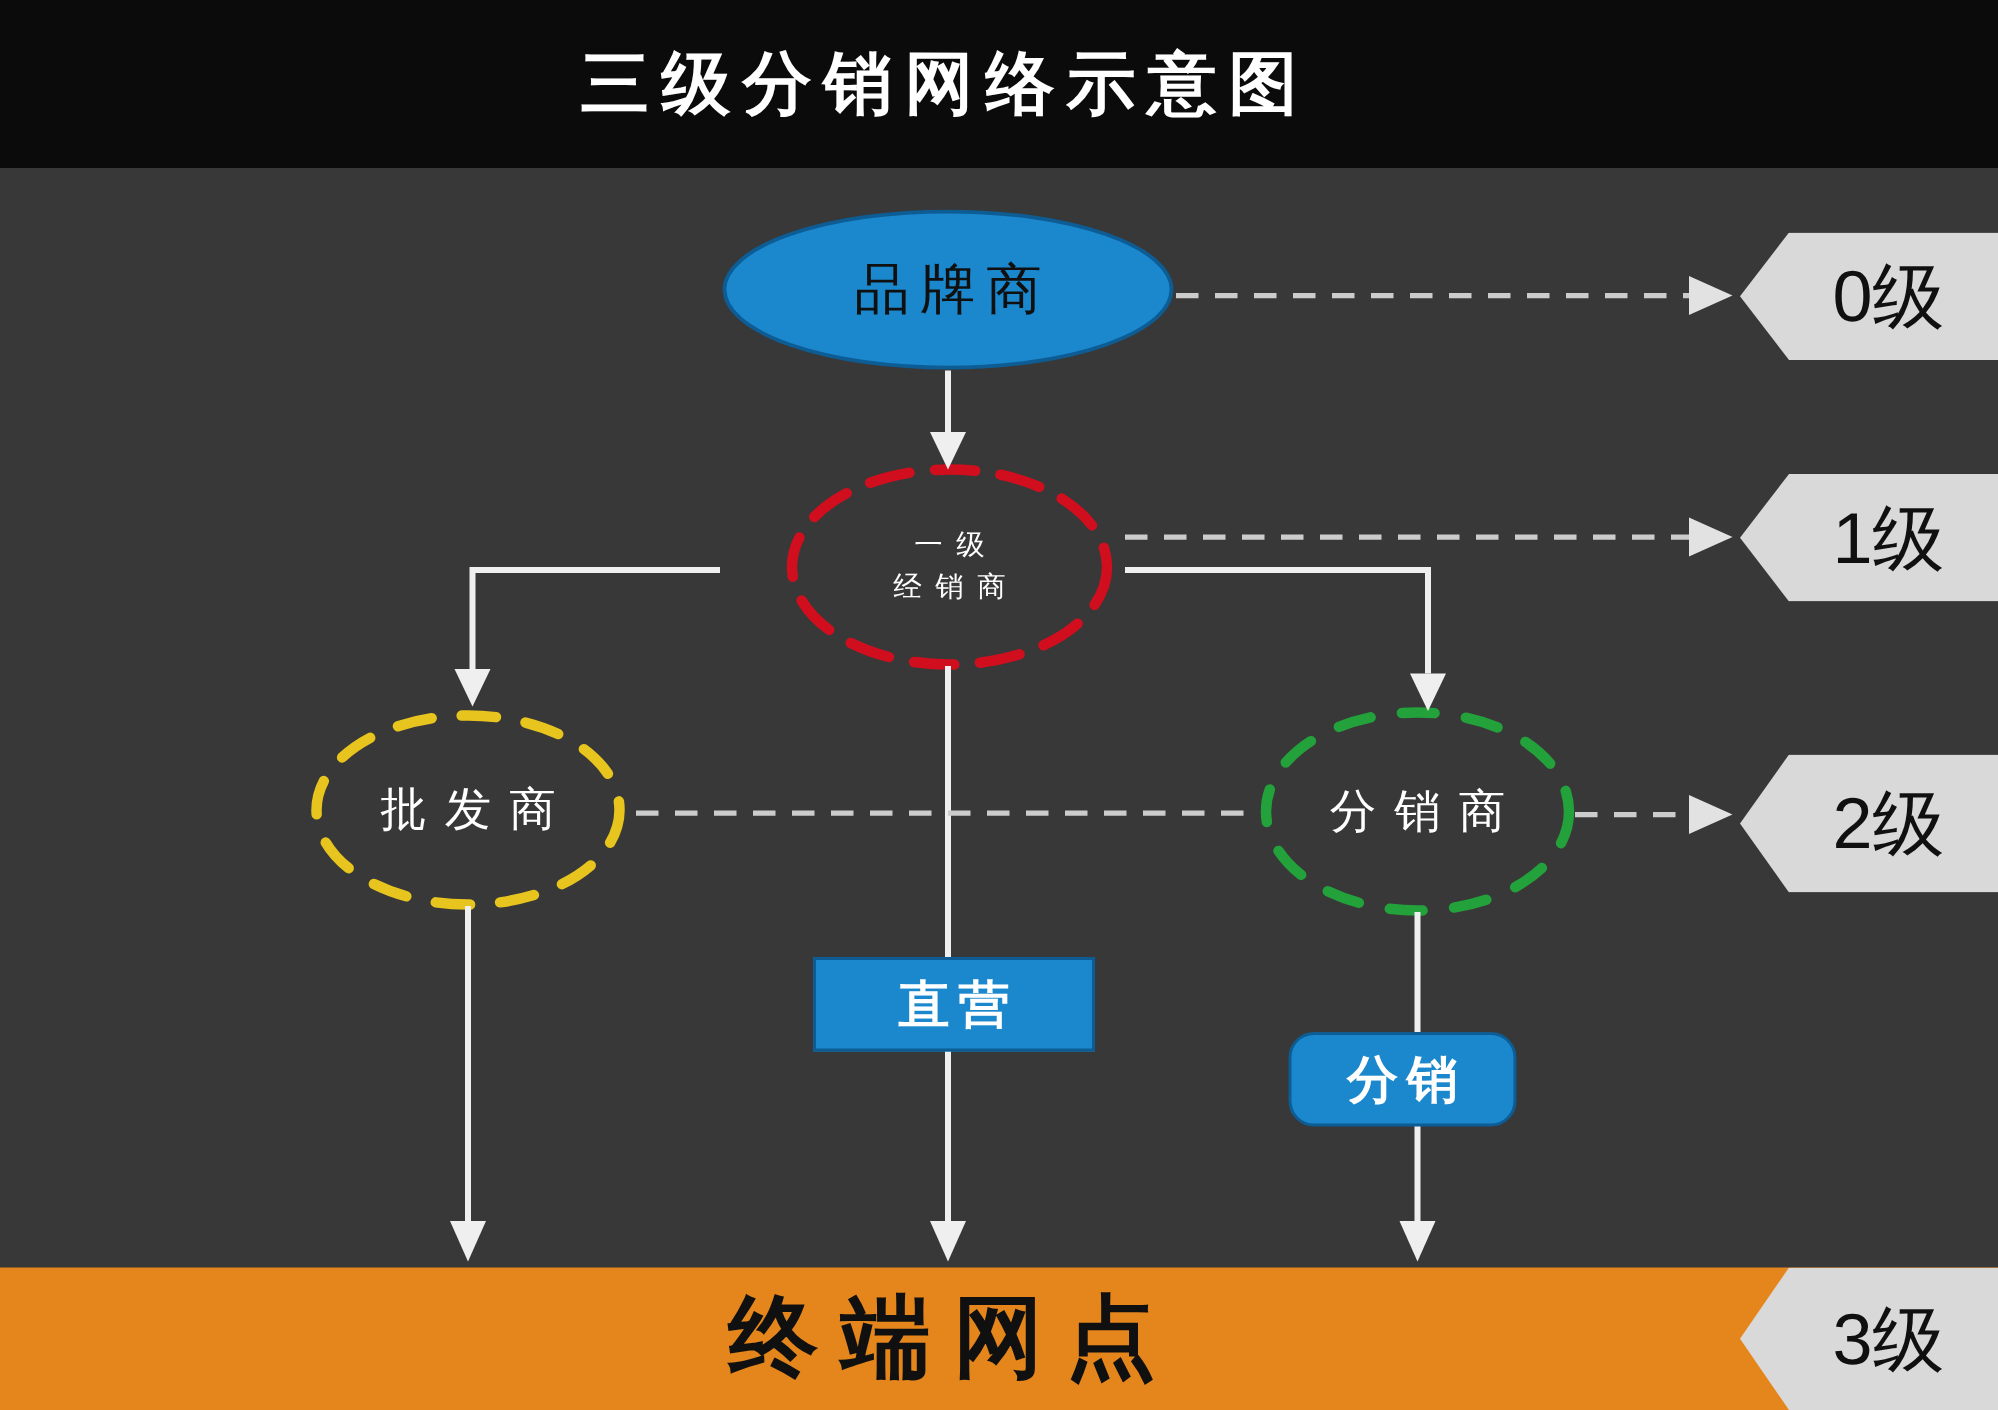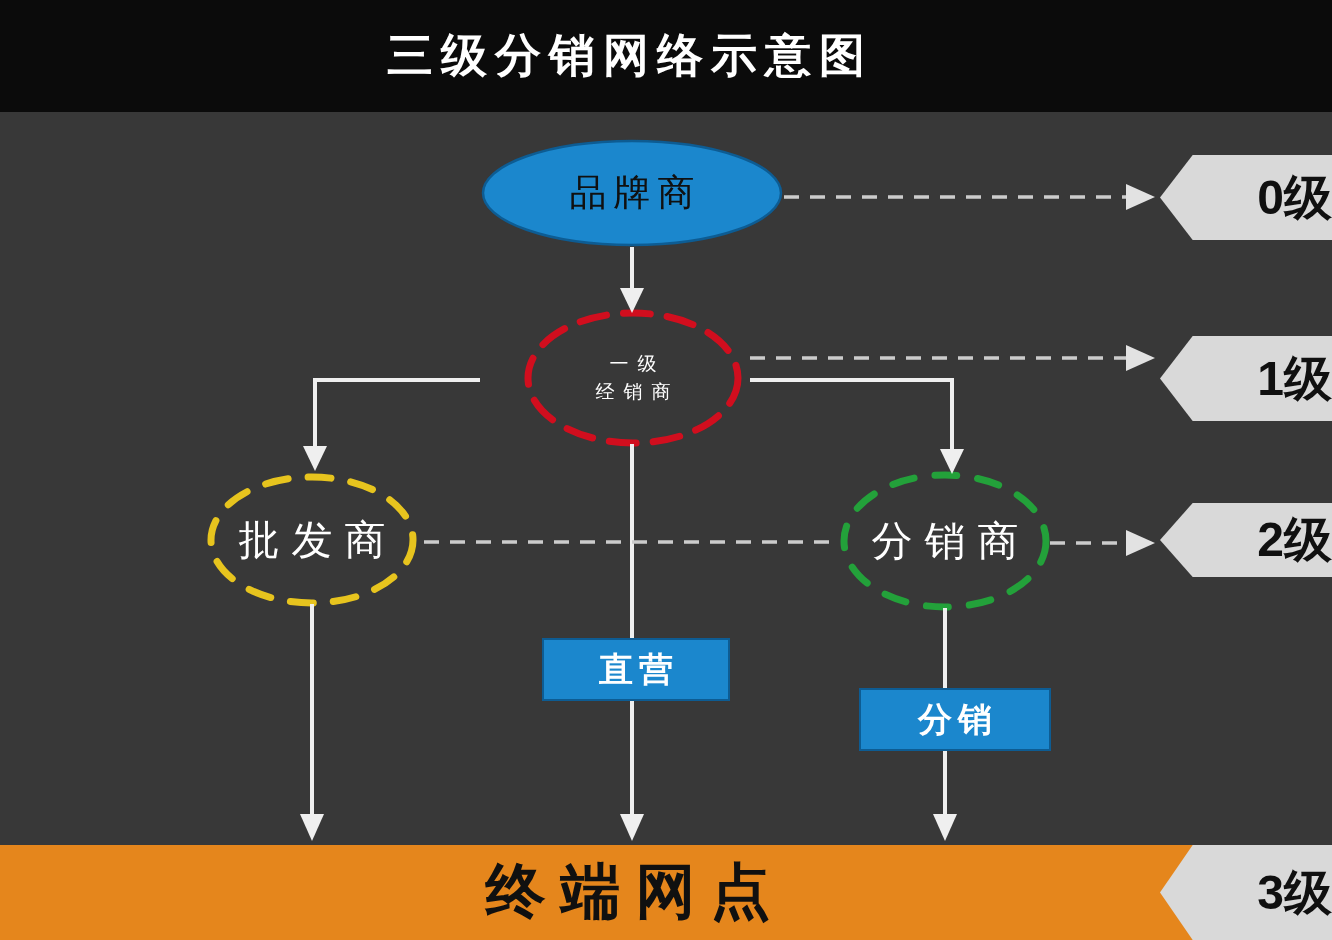--- a/index.html
+++ b/index.html
@@ -31,34 +31,34 @@
   .el-dashed{fill:none;stroke-width:7;stroke-linecap:round;}
   .el-red{stroke:var(--red);stroke-dasharray:27 17;}
   .el-yellow{stroke:var(--yellow);stroke-dasharray:23 20;}
   .el-green{stroke:var(--green);stroke-dasharray:22 21;}
   .node-label{
     position:absolute;transform:translate(-50%,-50%);
     text-align:center;white-space:nowrap;z-index:3;
   }
   .brand-label{color:var(--ink);font-size:37px;font-weight:400;letter-spacing:7px;padding-left:7px;}
   .tier1-label{color:var(--text-light);font-size:19px;font-weight:500;letter-spacing:9px;padding-left:9px;line-height:1.45;}
-  .oval-label{color:var(--text-light);font-size:41px;font-weight:500;letter-spacing:12px;padding-left:12px;}
+  .oval-label{color:var(--text-light);font-size:31px;font-weight:500;letter-spacing:12px;padding-left:12px;}
   .channel-box{
     position:absolute;z-index:3;background:var(--blue);
     border:2px solid var(--blue-edge);box-sizing:border-box;
     display:flex;align-items:center;justify-content:center;
     color:var(--text-light);font-size:34px;font-weight:700;letter-spacing:6px;
   }
   .channel-box span{padding-left:6px;}
   .level-banner{
     position:absolute;left:1160px;width:172px;z-index:4;
     background:var(--banner);
     clip-path:polygon(0 50%,19% 0,100% 0,100% 100%,19% 100%);
-    display:flex;align-items:center;justify-content:flex-end;
-    color:var(--ink);font-size:48px;font-weight:700;
+    display:flex;align-items:center;justify-content:center;
+    color:var(--ink);font-size:48px;font-weight:400;
   }
   .level-banner span{padding-left:26px;}
   .footer-bar{
     position:absolute;left:0;top:845px;width:100%;height:95px;z-index:2;
     background:var(--orange);display:flex;align-items:center;justify-content:center;
   }
   .footer-bar span{
     transform:translateX(-38px);
     color:var(--ink);font-size:60px;font-weight:800;letter-spacing:15px;padding-left:15px;white-space:nowrap;
   }
@@ -116,31 +116,31 @@
     <div>经销商</div>
   </div>
 
   <div class="node-label oval-label" style="left:312px;top:540px;">批发商</div>
 
   <div class="node-label oval-label" style="left:945px;top:541px;">分销商</div>
 
   <div class="channel-box" style="left:542px;top:638px;width:188px;height:63px;">
     <span>直营</span>
   </div>
-  <div class="channel-box" style="left:859px;top:688px;width:192px;height:63px;">
+  <div class="channel-box" style="left:859px;top:688px;width:152px;height:63px;border-radius:17px;">
     <span>分销</span>
   </div>
 
   <div class="level-banner" style="top:155px;height:85px;">
     <span>0级</span>
   </div>
-  <div class="level-banner" style="top:336px;height:85px;">
+  <div class="level-banner" style="top:316px;height:85px;">
     <span>1级</span>
   </div>
-  <div class="level-banner" style="top:503px;height:74px;">
+  <div class="level-banner" style="top:503px;height:92px;">
     <span>2级</span>
   </div>
   <div class="level-banner" style="top:845px;height:95px;">
     <span>3级</span>
   </div>
 
   <div class="footer-bar">
     <span>终端网点</span>
   </div>
 

